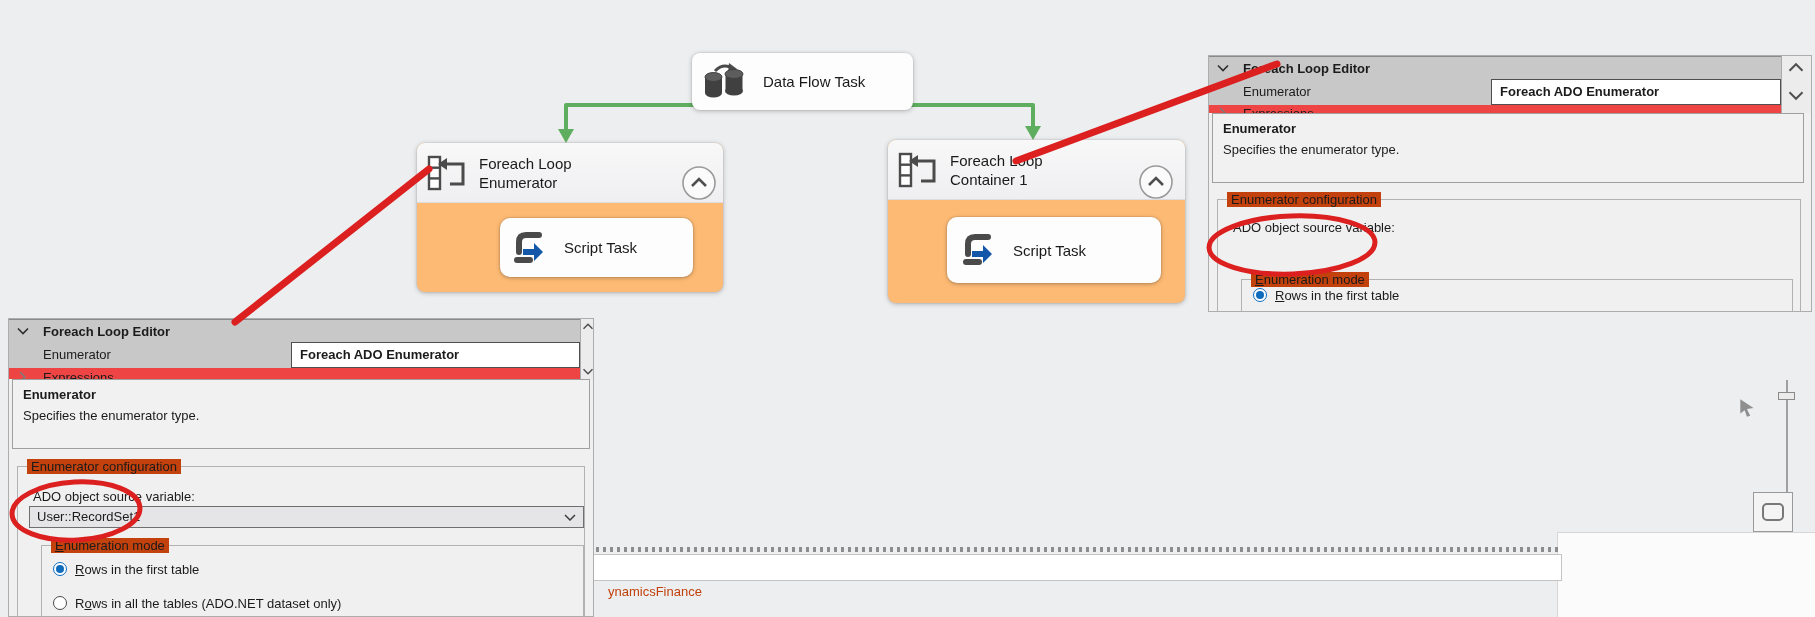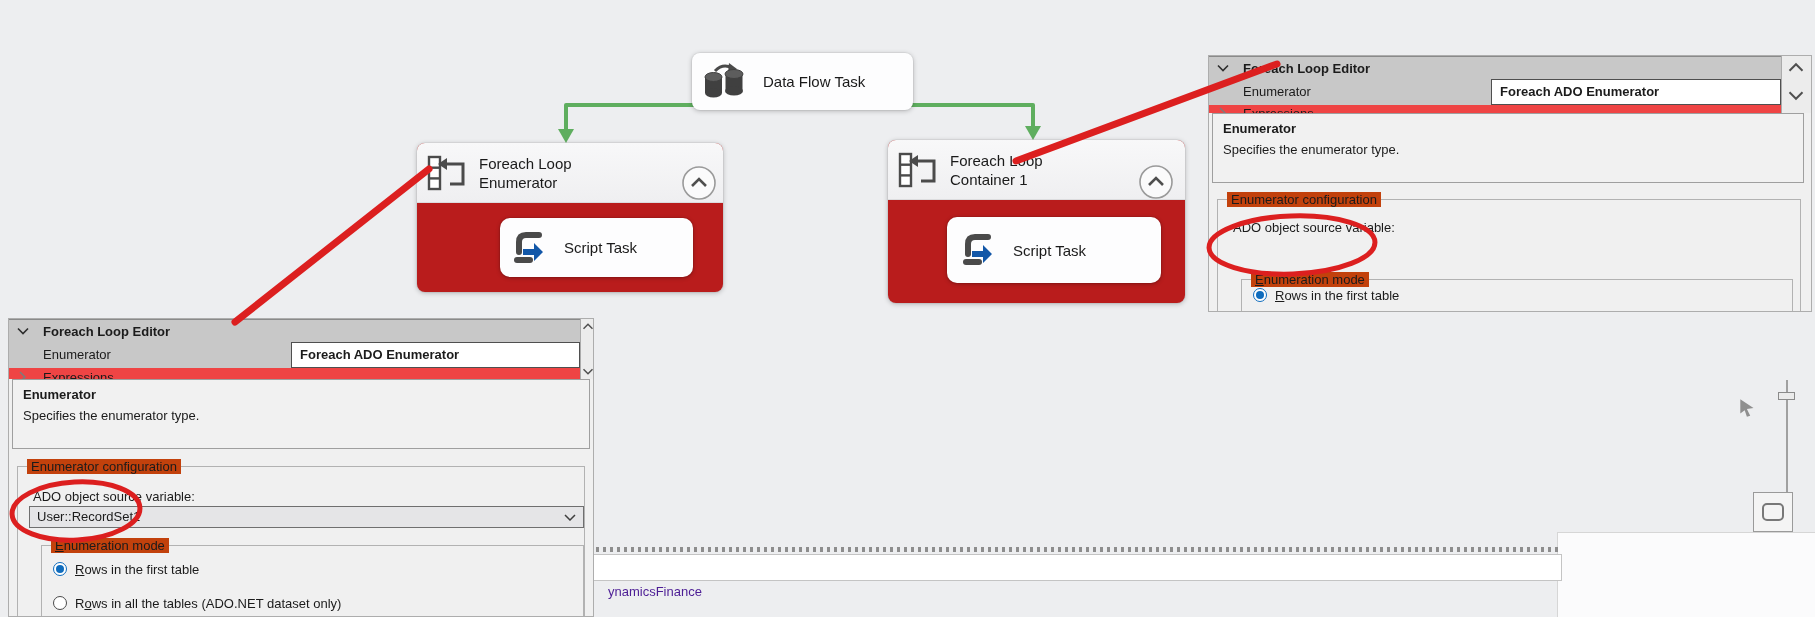--- a/index.html
+++ b/index.html
@@ -6,21 +6,21 @@
   body { font-family:"Liberation Sans", sans-serif; background:#ffffff; }
   .stage { position:relative; width:1815px; height:617px; background:#edeef0; overflow:hidden; }
   .abs { position:absolute; }
   svg.overlay { position:absolute; left:0; top:0; pointer-events:none; }
 
   
   .node { position:absolute; background:#fdfdfe; border-radius:8px;
           box-shadow:0 1px 5px rgba(0,0,0,.25), 0 0 0 1px rgba(0,0,0,.04);
           z-index:2; }
   .node-label { font-size:15px; color:#1a1a1a; line-height:19px; }
-  .container-node { background:#b91c1c; }
+  .container-node { background:#fdba74; }
   .container-header { position:absolute; left:0; top:0; right:0; height:60px;
           background:linear-gradient(#f8f8f9,#efeff1); border-bottom:1px solid #dcdcde;
           border-radius:8px 8px 0 0; }
   .task-node { position:absolute; background:#fdfdfe; border-radius:10px;
           box-shadow:0 1px 4px rgba(0,0,0,.28), 0 0 0 1px rgba(0,0,0,.05);
           display:flex; align-items:center; z-index:3; }
   .collapse-btn { position:absolute; width:36px; height:36px; cursor:pointer; }
 
   
   .panel { position:absolute; background:#f0f0f0; border:1px solid #adadad; overflow:hidden; z-index:10;
@@ -46,21 +46,21 @@
   .radio.sel { border-color:#0f6cbd; }
   .radio.sel::after { content:""; position:absolute; inset:2px; background:#0f6cbd; border-radius:50%; }
   .radio-label { position:absolute; white-space:nowrap; }
   .u { text-decoration:underline; }
 
   
   .hatch { position:absolute; left:540px; top:547px; width:1022px; height:5px; z-index:3;
            background:repeating-linear-gradient(90deg,#8d8d8d 0 3px, transparent 3px 7px); }
   .white-band { position:absolute; left:540px; top:554px; width:1022px; height:27px;
            background:#ffffff; border:1px solid #c4c4c4; z-index:3; }
-  .conn-text { position:absolute; left:608px; top:584px; font-size:13px; color:#4c1d95; z-index:3; }
+  .conn-text { position:absolute; left:608px; top:584px; font-size:13px; color:#c2410c; z-index:3; }
   .corner-white { position:absolute; left:1557px; top:532px; width:258px; height:85px;
            background:#fbfbfc; border-left:1px solid #d6d6d6; border-top:1px solid #d6d6d6; z-index:2; }
 
   
   .slider-track { position:absolute; left:1786px; top:380px; width:2px; height:120px; background:#a0a0a0; z-index:4; }
   .slider-thumb { position:absolute; left:1778px; top:392px; width:17px; height:8px; background:#ebebeb;
            border:1px solid #8a8a8a; z-index:5; cursor:pointer; }
   .fit-btn { position:absolute; left:1753px; top:492px; width:40px; height:40px; background:#f4f4f4;
            border:1px solid #9a9a9a; z-index:4; cursor:pointer; display:flex; align-items:center; justify-content:center; }
 </style>

